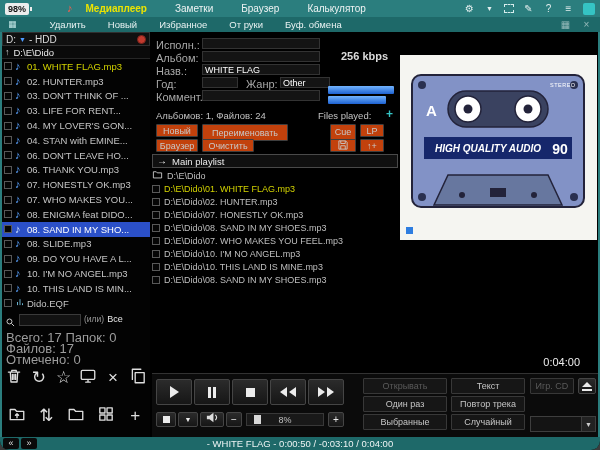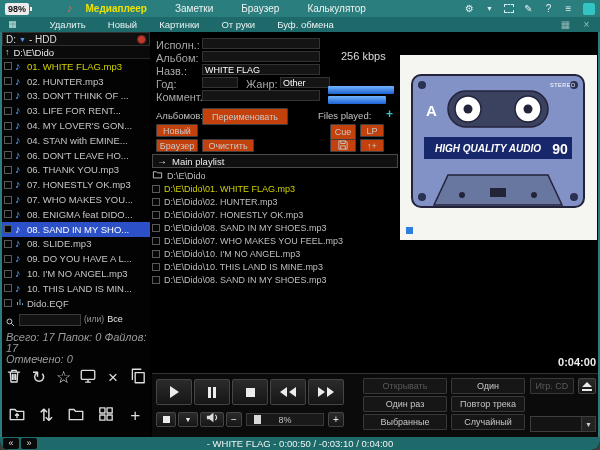--- a/index.html
+++ b/index.html
@@ -50,52 +50,52 @@
   .frow.playing{color:#d2d200;}
   .frow.selected{background:#2b50c8;color:#fff;}
   .frow.selected .fnote{color:#cfe2ff;}
   .search-row{position:absolute;left:0;right:0;top:282px;height:15px;display:flex;align-items:flex-start;
               gap:3px;padding:0 3px;}
   .search-row svg{width:11px;height:11px;stroke:#cfcfcf;fill:none;stroke-width:1.4;flex:none;}
   .search-input{width:62px;height:12px;background:#121212;border:1px solid #3a3a3a;color:#eee;
                 font-size:9px;font-family:inherit;padding:0 2px;}
   .or-label{font-size:8.5px;color:#9a9a9a;}
   .all-label{font-size:9px;color:#e8e8e8;}
-  .stats{position:absolute;left:4px;top:300px;font-size:11px;color:#9c9c9c;line-height:11px;font-style:italic;}
+  .stats{position:absolute;left:4px;top:300px;font-size:13px;color:#9c9c9c;line-height:11px;}
   .tool-grid{position:absolute;left:0;right:0;top:326px;bottom:2px;display:flex;flex-direction:column;justify-content:space-around;}
   .tool-row{display:flex;justify-content:space-around;align-items:center;}
   .tool-btn{width:23px;height:26px;display:flex;align-items:center;justify-content:center;
             color:#dedede;font-size:17px;line-height:1;}
   .tool-btn svg{width:18px;height:18px;stroke:#dedede;fill:none;stroke-width:1.2;
                 stroke-linecap:round;stroke-linejoin:round;}
 
   
   .tlabel{position:absolute;font-size:11px;color:#a8a8a8;}
   .tfield{position:absolute;height:11px;background:#141414;border:1px solid #333;
           font-size:9px;color:#fff;padding:0 2px;line-height:10px;overflow:hidden;white-space:nowrap;}
-  .bitrate{position:absolute;left:341px;top:50px;font-size:11px;color:#dcdcdc;}
+  .bitrate{position:absolute;left:341px;top:50px;font-size:11px;color:#dcdcdc;font-weight:bold;}
   .meter{position:absolute;height:8px;background:linear-gradient(#72b4ff,#1e62d2);border-radius:1px;}
 
   
   .ptext{position:absolute;font-size:9.5px;color:#c2c2c2;white-space:nowrap;}
   .plus-teal{position:absolute;color:#35c4c4;font-size:12px;font-weight:bold;line-height:10px;}
   .btn{position:absolute;background:#c2410c;border:1px solid #3e3e3e;color:#c8c8c8;
        font-size:9px;font-family:inherit;display:flex;align-items:center;justify-content:center;
        border-radius:1px;white-space:nowrap;}
   .btn svg{width:12px;height:12px;stroke:#c8c8c8;fill:none;stroke-width:1.2;}
   .pl-header{position:absolute;left:152px;top:154px;width:246px;height:14px;background:#101010;
              border:1px solid #4a4a4a;display:flex;align-items:center;gap:5px;padding:0 4px;
              font-size:9.5px;color:#ececec;}
   .pl-arrow{font-size:10px;color:#fff;line-height:1;}
   .pl-list{position:absolute;left:152px;top:169px;width:246px;height:120px;overflow:hidden;}
   .prow{height:13px;display:flex;align-items:center;gap:4px;font-size:9px;color:#bfbfbf;
         white-space:nowrap;overflow:hidden;}
   .prow.playing{color:#d2d200;}
   .picon svg{width:11px;height:11px;stroke:#ddd;fill:none;stroke-width:1.2;}
-  .time-display{position:absolute;right:4px;top:356px;font-size:11px;color:#ededed;font-weight:bold;}
+  .time-display{position:absolute;right:20px;top:356px;font-size:11px;color:#ededed;}
 
   
   .transport{position:absolute;left:152px;top:373px;right:2px;bottom:13px;background:#0b0b0b;
              border-top:1px solid #323232;}
   .tr-btn{position:absolute;background:linear-gradient(#2b2b2b,#161616);border:1px solid #454545;
           border-radius:2px;display:flex;align-items:center;justify-content:center;gap:2px;color:#ececec;}
   .tri-r{width:0;height:0;border-left:9px solid #ececec;border-top:6px solid transparent;border-bottom:6px solid transparent;}
   .tri-r.sm{border-left-width:7px;border-top-width:5px;border-bottom-width:5px;}
   .tri-l.sm{width:0;height:0;border-right:7px solid #ececec;border-top:5px solid transparent;border-bottom:5px solid transparent;}
   .bar{width:3px;height:11px;background:#ececec;}
@@ -154,21 +154,21 @@
       <span class="tb-icon">≡</span>
       <span class="accent-square"></span>
     </div>
   </div>
 
   <div class="submenu">
     <span class="sub-ico">▦</span>
     <div class="menu2" id="sub-menu">
         <span class="submenu-item">Удалить</span>
         <span class="submenu-item">Новый</span>
-        <span class="submenu-item">Картинки</span>
+        <span class="submenu-item">Избранное</span>
         <span class="submenu-item">От руки</span>
         <span class="submenu-item">Буф. обмена</span>
       </div>
     <div class="submenu-icons">
       <span class="tb-icon" style="opacity:.6">▦</span>
       <span class="tb-icon" style="opacity:.6">×</span>
     </div>
   </div>
 
   <div class="left">
@@ -356,21 +356,21 @@
   <div class="tfield" style="left:280px;top:77px;width:50px">Other</div>
   <span class="tlabel" style="left:156px;top:91px">Коммент.:</span>
   <div class="tfield" style="left:202px;top:90px;width:118px"></div>
   <div class="meter" id="meter1" style="left: 328px; top: 86px; width: 66px;"></div>
   <div class="meter" id="meter2" style="left: 328px; top: 96px; width: 58.08px;"></div>
 
   <span class="ptext" style="left:156px;top:110px">Альбомов: 1,  Файлов: 24</span>
   <span class="ptext" style="left:318px;top:110px">Files played:</span>
   <span class="plus-teal" style="left:386px;top:109px">+</span>
   <div class="btn" style="left:156px;top:124px;width:42px;height:13px">Новый</div>
-  <div class="btn" style="left:202px;top:108px;width:86px;height:17px">Переименовать</div>
+  <div class="btn" style="left:202px;top:124px;width:86px;height:17px">Переименовать</div>
   <div class="btn" style="left:156px;top:139px;width:42px;height:13px">Браузер</div>
   <div class="btn" style="left:202px;top:139px;width:52px;height:13px">Очистить</div>
   <div class="btn" style="left:330px;top:124px;width:26px;height:16px">Cue</div>
   <div class="btn" style="left:360px;top:124px;width:24px;height:13px">LP</div>
   <div class="btn" style="left:330px;top:139px;width:26px;height:13px">
       <span><svg viewBox="0 0 16 16">
           <path d="M2.5 2.5h9l2 2v9h-11z"></path>
           <path d="M5 2.5v3.5h6V2.5M5 13.5V9h6v4.5"></path>
         </svg></span>
     </div>
@@ -483,21 +483,21 @@
     <div class="tr-btn" style="left:74px;top:38px;width:16px;height:15px;font-size:10px">−</div>
     <div class="slider">
       <span class="handle" style="left: calc(8% + 1px);"></span>
       <span class="vol">8%</span>
     </div>
     <div class="tr-btn" style="left:176px;top:38px;width:16px;height:15px;font-size:10px">+</div>
 
     <div class="mode-btn" style="left:211px;top:22px;width:84px;height:16px">Один раз</div>
     <div class="mode-btn disabled" style="left:211px;top:4px;width:84px;height:16px">Открывать</div>
     <div class="mode-btn" style="left:211px;top:40px;width:84px;height:16px">Выбранные</div>
-    <div class="mode-btn" style="left:299px;top:4px;width:74px;height:16px">Один</div>
+    <div class="mode-btn" style="left:299px;top:4px;width:74px;height:16px">Текст</div>
     <div class="mode-btn" style="left:299px;top:22px;width:74px;height:16px">Повтор трека</div>
     <div class="mode-btn" style="left:299px;top:40px;width:74px;height:16px">Случайный</div>
 
     <div class="mode-btn disabled" style="left:378px;top:4px;width:44px;height:16px">Игр. CD</div>
     <div class="tr-btn" style="right:2px;top:4px;width:18px;height:16px">
       <span class="ej">
           <span class="ej-tri"></span>
           <span class="ej-bar"></span>
         </span>
     </div>

